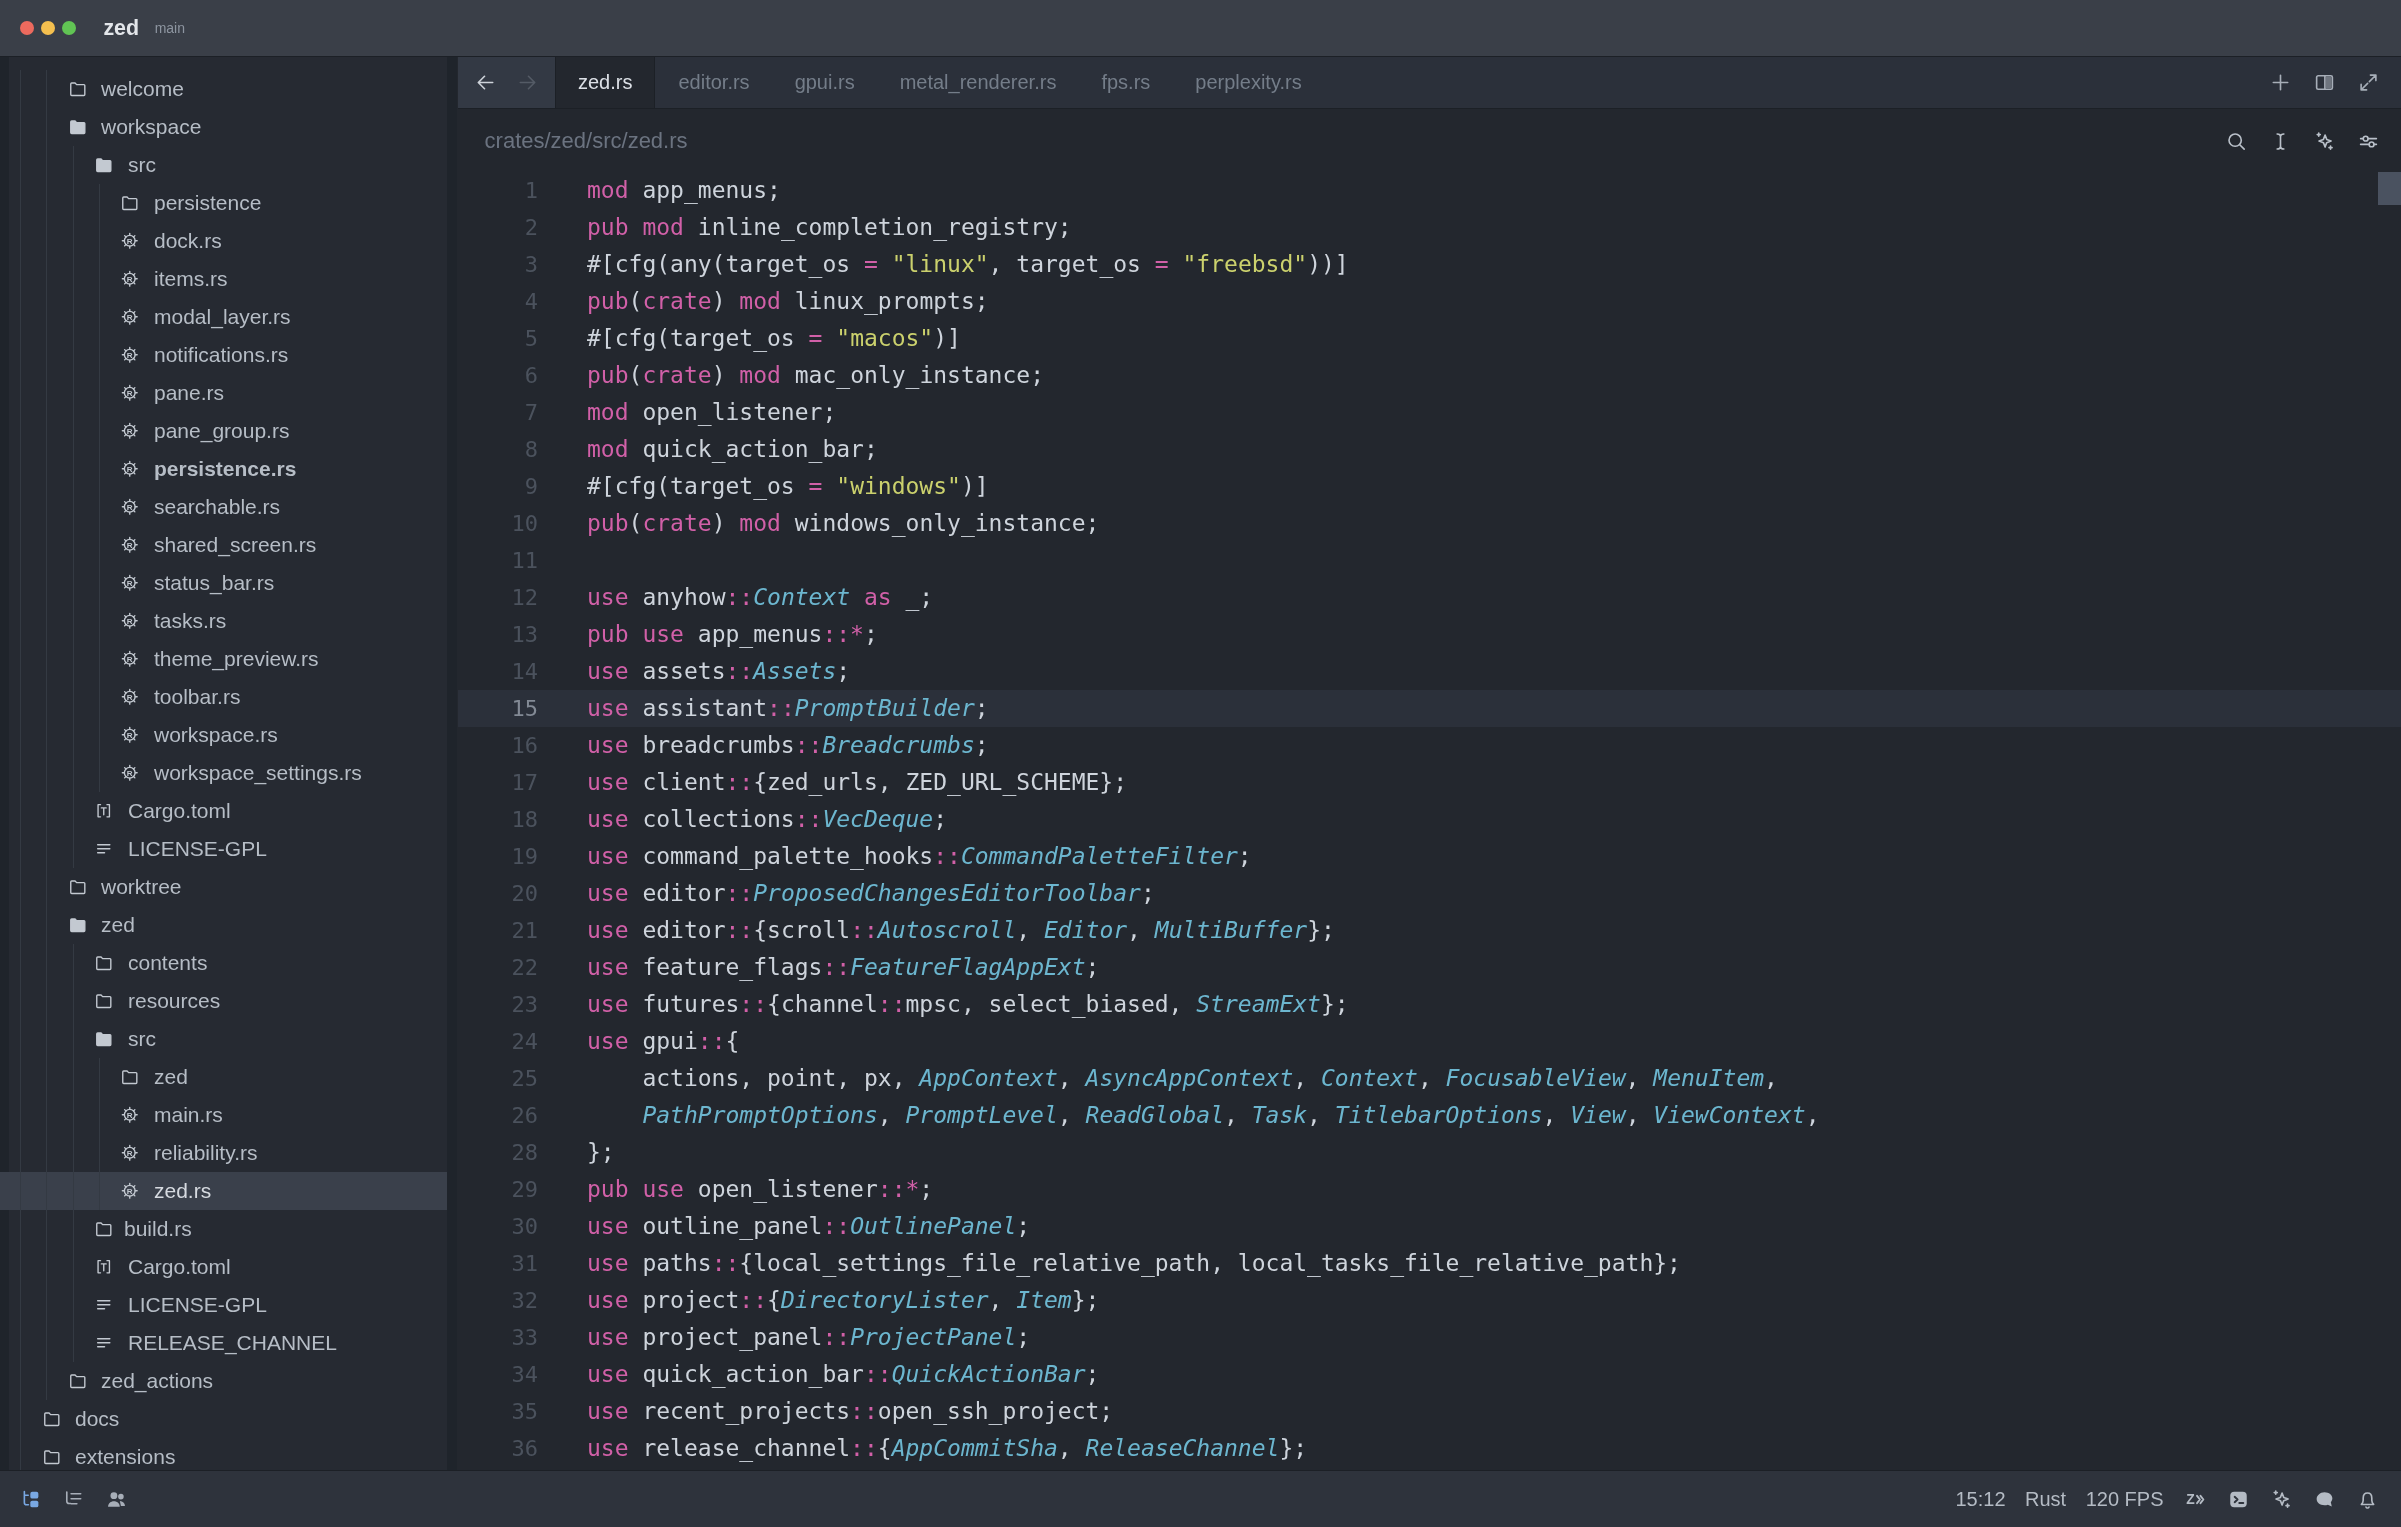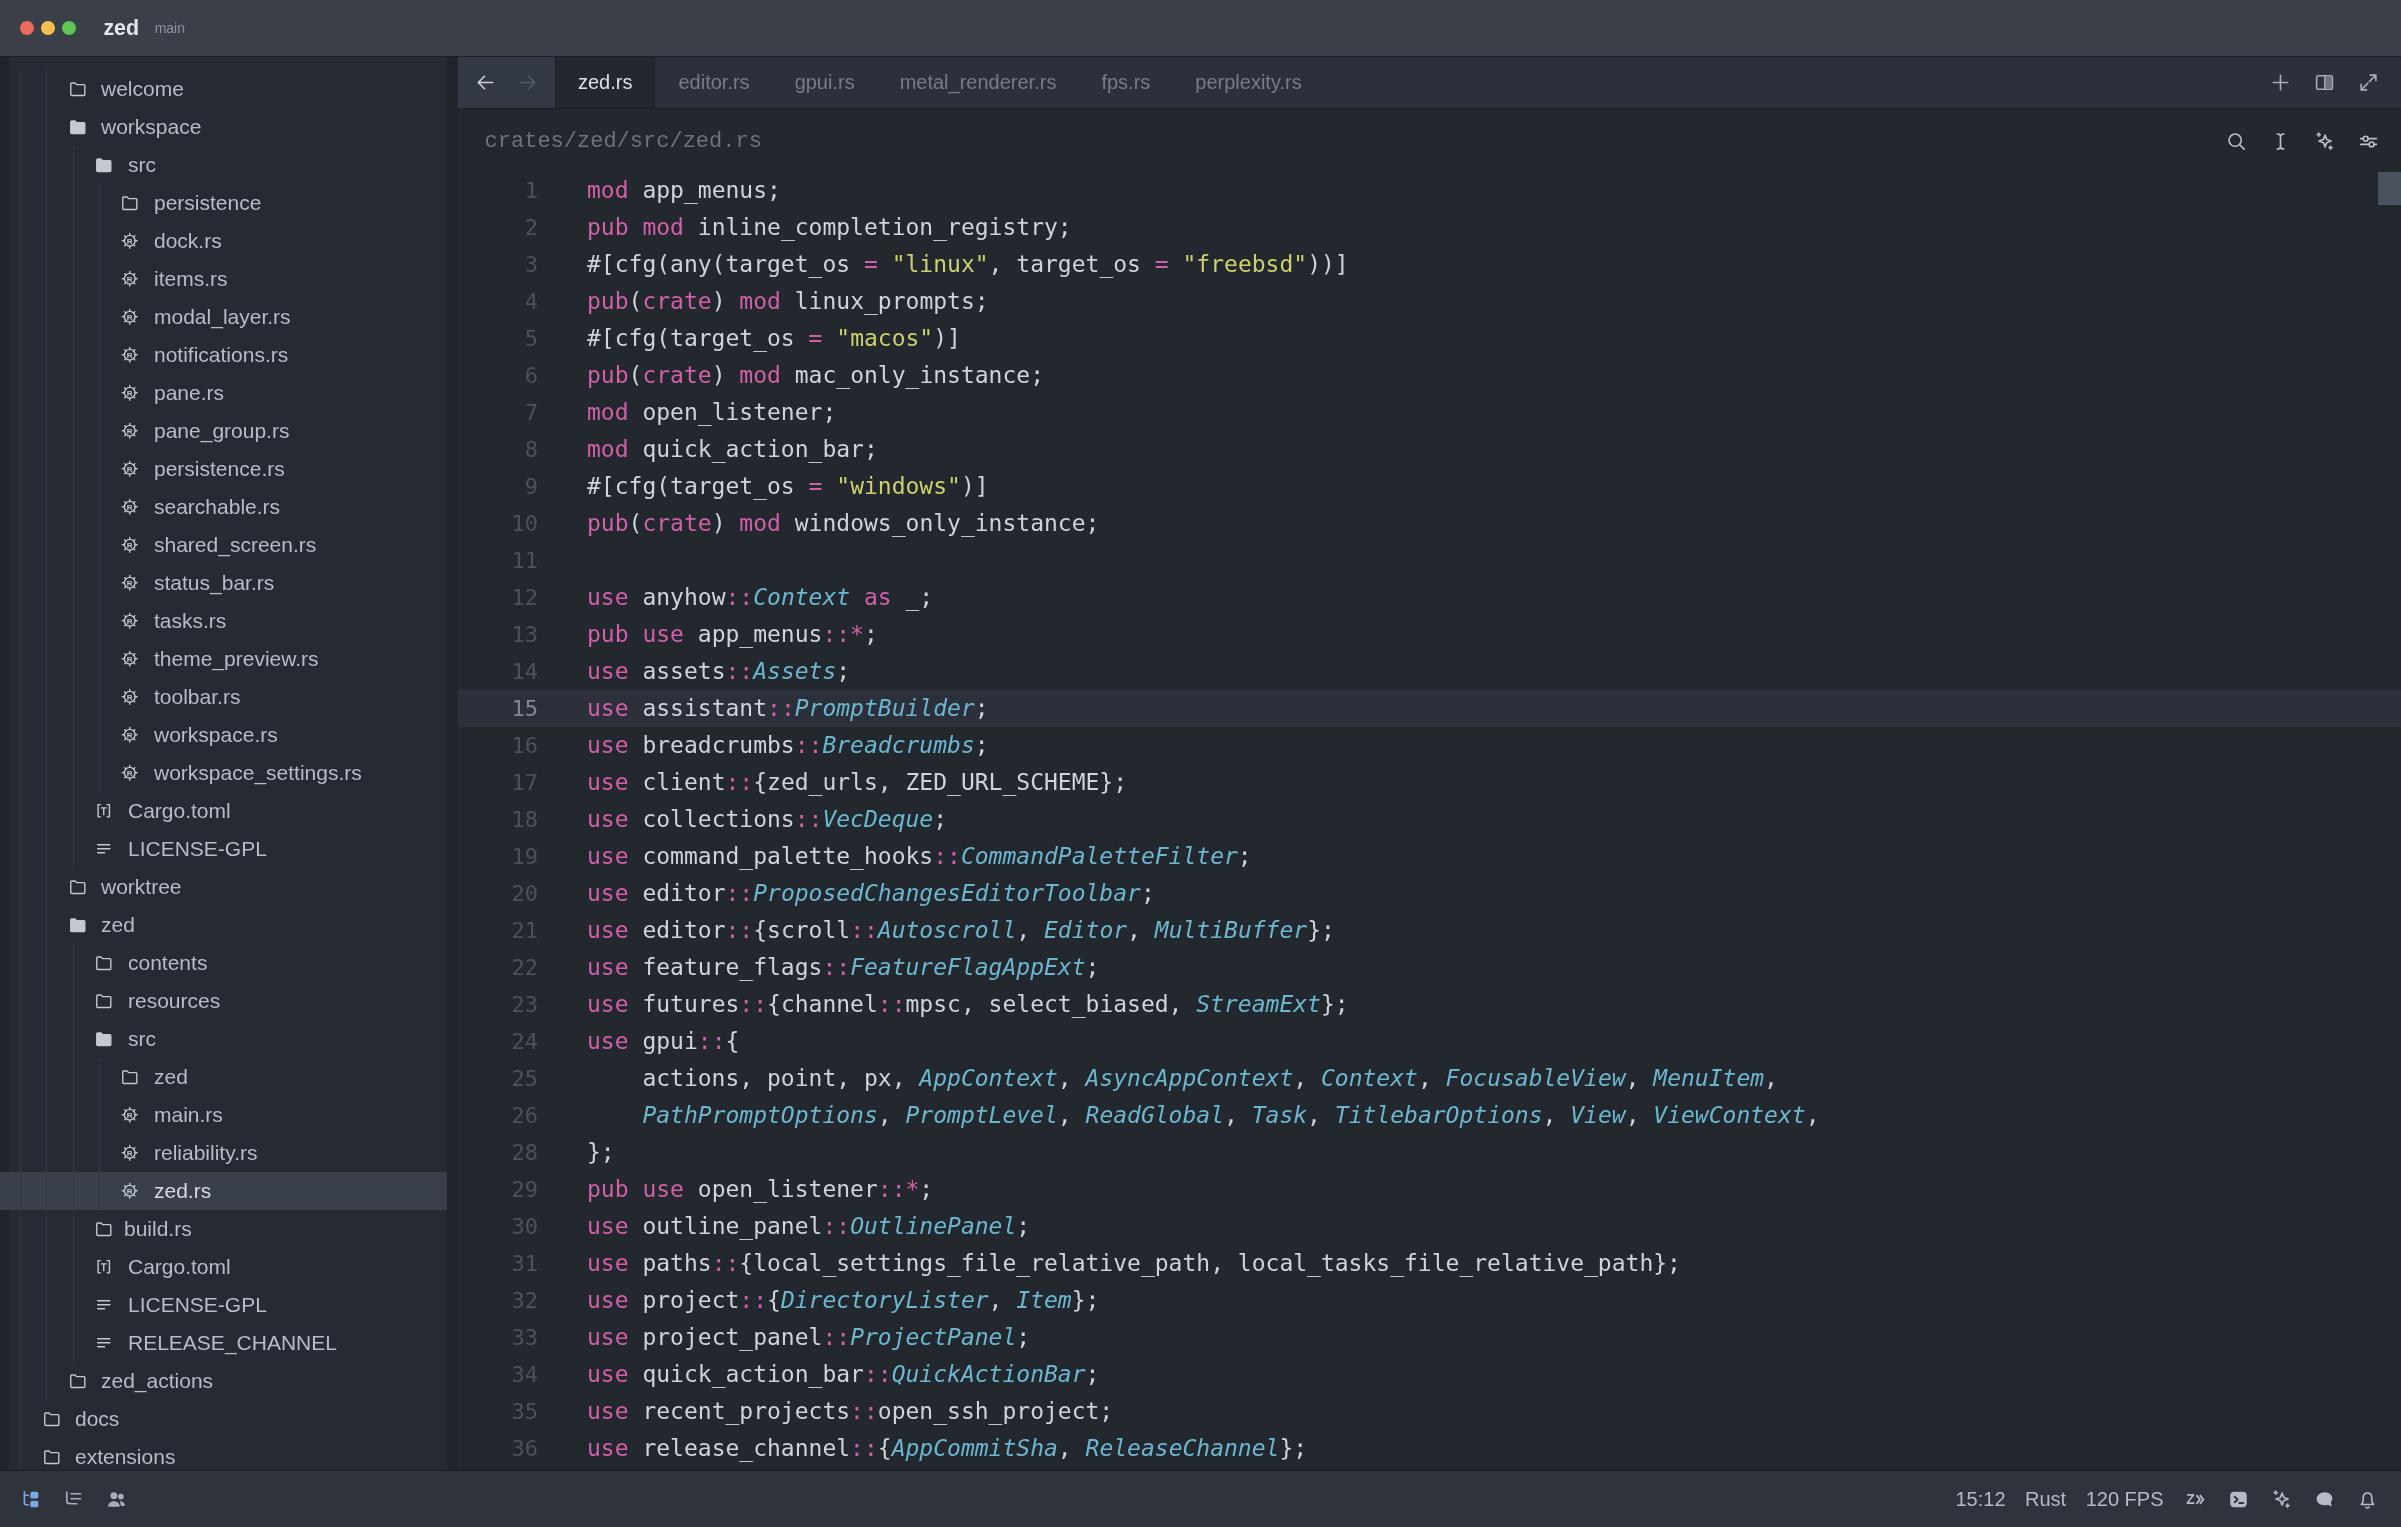--- a/index.html
+++ b/index.html
@@ -52,21 +52,21 @@
        border-left:1.3px solid transparent;white-space:nowrap}
   .tab.active{background:var(--bg-editor);color:var(--tab-active);
        border-left:1.3px solid var(--border-dark);border-right:1.3px solid var(--border-dark)}
   #tabbar-actions{margin-left:auto;display:flex;align-items:center;gap:18px;padding-right:19.5px;color:var(--icon-dim)}
   #tabbar-actions .tbtn{width:26px;height:26px;display:flex;align-items:center;justify-content:center}
   #tabbar-actions svg{width:23px;height:23px}
 
   
   #toolbar{position:absolute;left:458px;top:110px;right:0;height:62px;background:var(--bg-editor);
            display:flex;align-items:center}
-  #breadcrumb{margin-left:26.6px;font-family:Liberation Mono, monospace;font-size:22px;color:var(--crumb)}
+  #breadcrumb{margin-left:26.6px;font-family:Liberation Sans, sans-serif;font-size:22px;color:var(--crumb)}
   #toolbar-actions{margin-left:auto;display:flex;align-items:center;gap:18px;padding-right:19.5px;color:#b9c0c9}
   #toolbar-actions .tbtn{width:26px;height:26px;display:flex;align-items:center;justify-content:center}
   #toolbar-actions svg{width:23px;height:23px}
 
   
   #editor{position:absolute;left:458px;top:172px;right:0;bottom:58px;overflow:hidden;background:var(--bg-editor)}
   .cline{display:flex;height:37px;line-height:37px;font-family:"DejaVu Sans Mono",monospace;white-space:pre}
   .cline.active{background:var(--line-active)}
   .cline .num{flex:0 0 80px;text-align:right;font-size:22px;color:var(--gutter)}
   .cline.active .num{color:var(--gutter-active)}
@@ -233,21 +233,21 @@
           <span class="guide" style="left: 46px;"></span>
           <span class="guide" style="left: 73px;"></span>
           <span class="guide" style="left: 99px;"></span>
           <span class="ticon" style="left: 120px;">
             <svg viewBox="0 0 24 24" fill="none" stroke="currentColor" stroke-width="1.7" stroke-linecap="round" stroke-linejoin="round">
               <circle cx="12" cy="12" r="6.6"></circle>
               <path d="M18.8 12h2.3M16.7 16.7l1.6 1.6M12 18.8v2.3M7.3 16.7l-1.6 1.6M5.2 12H2.9M7.3 7.3L5.7 5.7M12 5.2V2.9M16.7 7.3l1.6-1.6"></path>
               <text x="12" y="16" text-anchor="middle" font-size="10" font-weight="bold" fill="currentColor" stroke="none" font-family="'Liberation Sans',sans-serif">R</text>
             </svg>
           </span>
-          <span class="tlabel" style="left: 154px;">persistence.rs</span>
+          <span class="tlabel" style="left: 154px; font-weight: bold;">persistence.rs</span>
         </div>
         <div class="trow">
           <span class="guide" style="left: 20px;"></span>
           <span class="guide" style="left: 46px;"></span>
           <span class="guide" style="left: 73px;"></span>
           <span class="guide" style="left: 99px;"></span>
           <span class="ticon" style="left: 120px;">
             <svg viewBox="0 0 24 24" fill="none" stroke="currentColor" stroke-width="1.7" stroke-linecap="round" stroke-linejoin="round">
               <circle cx="12" cy="12" r="6.6"></circle>
               <path d="M18.8 12h2.3M16.7 16.7l1.6 1.6M12 18.8v2.3M7.3 16.7l-1.6 1.6M5.2 12H2.9M7.3 7.3L5.7 5.7M12 5.2V2.9M16.7 7.3l1.6-1.6"></path>

